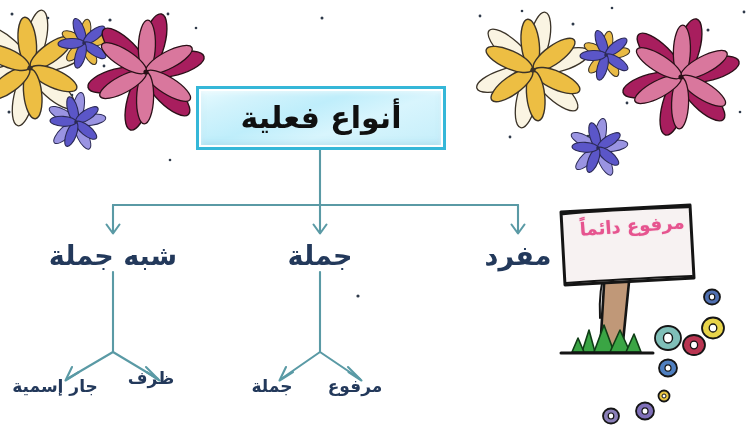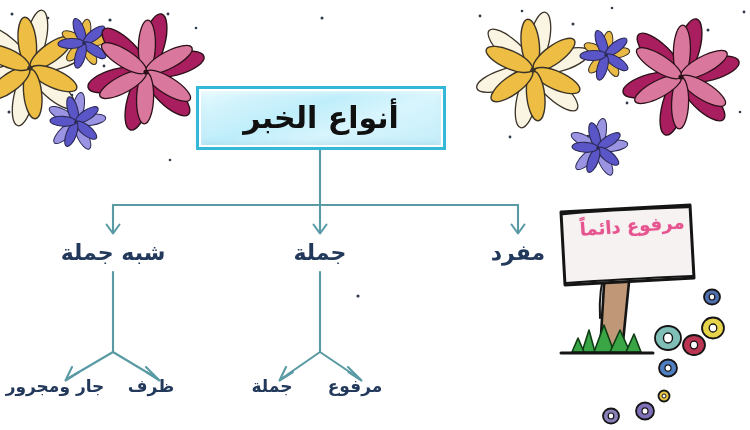--- a/index.html
+++ b/index.html
@@ -69,21 +69,21 @@
   
   .node {
     position: absolute;
     color: #23395b;
     font-weight: bold;
     direction: rtl;
     white-space: nowrap;
     transform: translateX(-50%);
     text-align: center;
   }
-  .node.level1 { font-size: 22px; }
+  .node.level1 { font-size: 27px; }
   .node.level2 { font-size: 17px; }
 
   
   .sign-text {
     position: absolute;
     left: 571px;
     top: 215px;
     width: 122px;
     text-align: center;
     color: #e6548f;
@@ -551,42 +551,42 @@
       <g>
           <ellipse cx="611" cy="416" rx="8" ry="7.5" fill="#8a7fb8"></ellipse>
          <ellipse cx="611" cy="416" rx="2.8" ry="3" fill="#ffffff" stroke-width="1.2"></ellipse>
         </g>
     </g>
   </svg>
 
   <div class="layer" id="text-layer">
 
     <div class="title-box">
-      <span class="title-text">أنواع الخبر</span>
+      <span class="title-text">أنواع فعلية</span>
     </div>
 
     <div class="node level1" style="left:320px; top:240px;">
       <span>جملة</span>
     </div>
     <div class="node level1" style="left:518px; top:240px;">
       <span>مفرد</span>
     </div>
     <div class="node level1" style="left:113px; top:240px;">
       <span>شبه جملة</span>
     </div>
 
     <div class="node level2" style="left:355px; top:376px;">
       <span>مرفوع</span>
     </div>
     <div class="node level2" style="left:272px; top:376px;">
       <span>جملة</span>
     </div>
-    <div class="node level2" style="left:151px; top:376px;">
+    <div class="node level2" style="left:151px; top:368px;">
       <span>ظرف</span>
     </div>
     <div class="node level2" style="left:55px; top:376px;">
-      <span>جار ومجرور</span>
+      <span>جار إسمية</span>
     </div>
 
     <div class="sign-text">مرفوع دائماً</div>
   </div>
 
 </div>
 
 </body></html>

